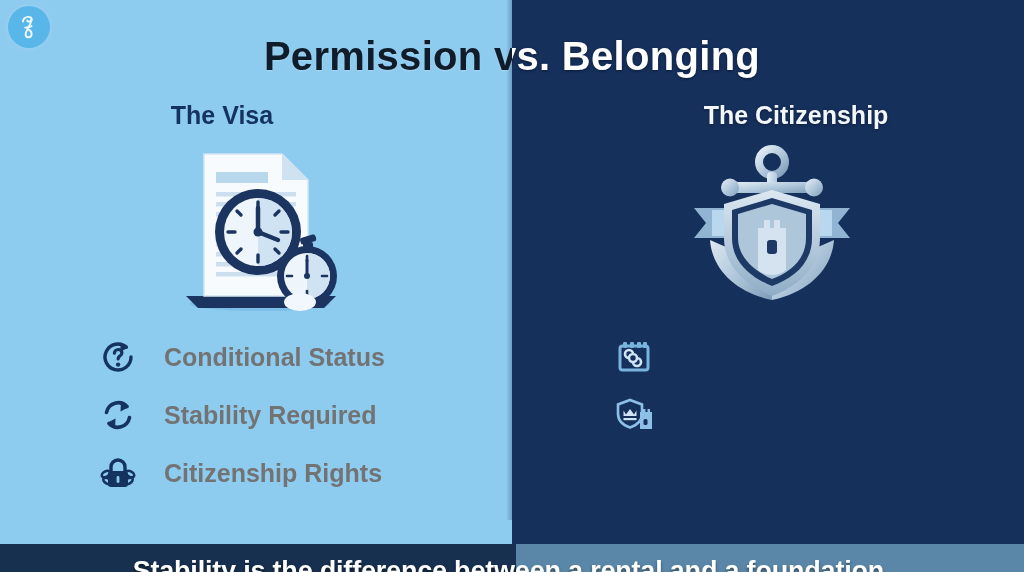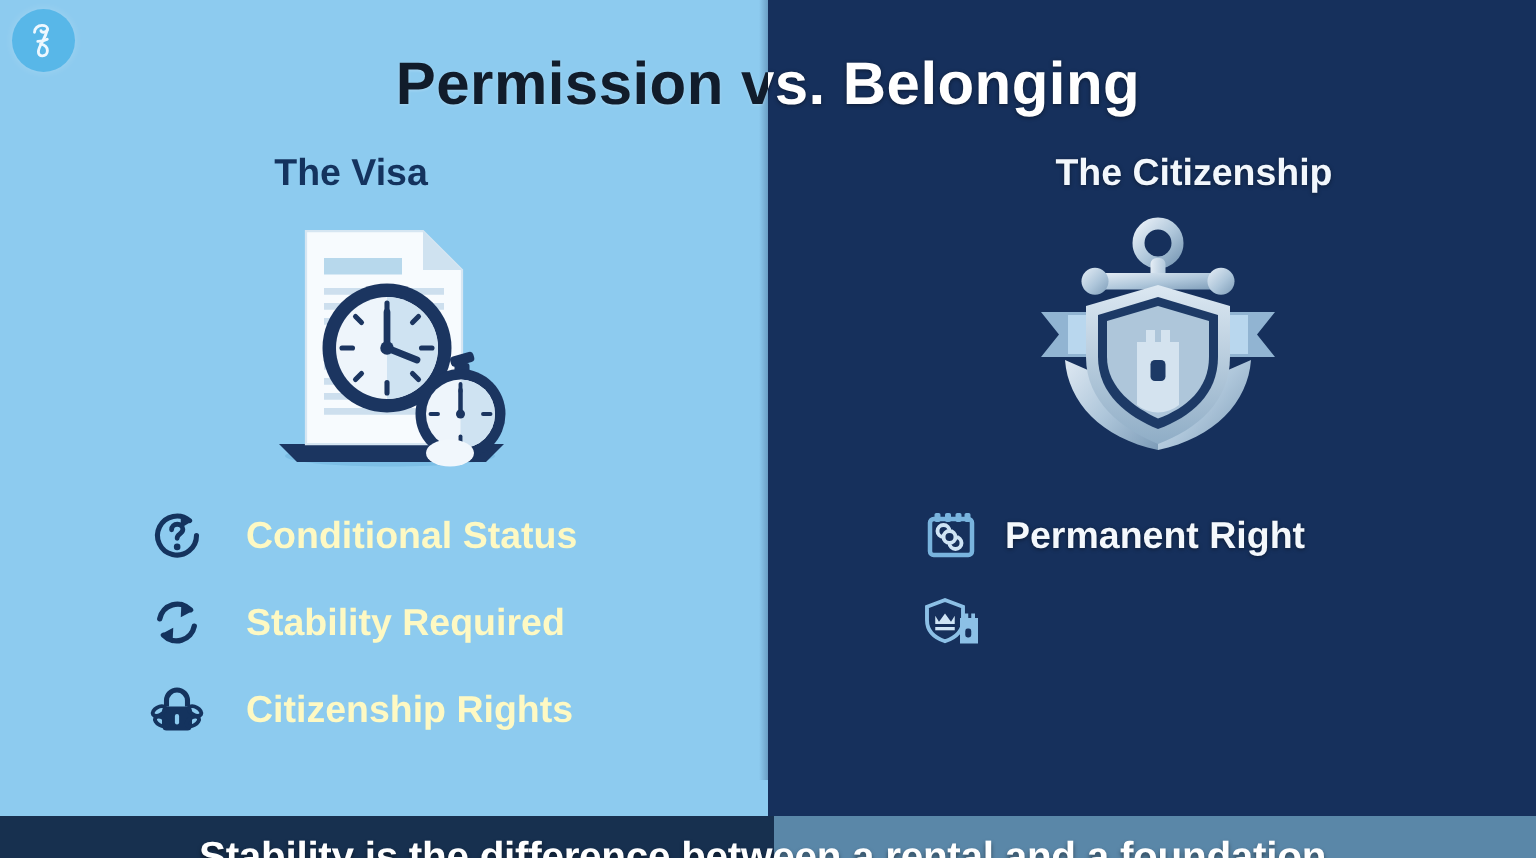--- a/index.html
+++ b/index.html
@@ -74,21 +74,21 @@
 
   
   .subtitle {
     position: absolute;
     top: 98px;
     font-size: 25px;
     font-weight: bold;
     text-align: center;
     line-height: 34px;
   }
-  .subtitle.left  { left: 12px;     width: 444px; color: #14335e; }
+  .subtitle.left  { left: 0;     width: 444px; color: #14335e; }
   .subtitle.right { left: 512px; width: 512px; color: #f2f7fc; text-shadow: 0 1px 3px rgba(0,0,0,0.4); padding-left: 28px; }
 
   
   .art {
     position: absolute;
     top: 136px;
   }
   .art.left  { left: 160px; width: 200px; height: 180px; }
   .art.right { left: 672px; width: 200px; height: 180px; }
 
@@ -112,21 +112,21 @@
     display: flex;
     align-items: center;
     justify-content: center;
   }
   .bullet-label {
     margin-left: 14px;
     font-size: 25px;
     font-weight: bold;
     white-space: nowrap;
   }
-  .bullets.left  .bullet-label { color: #fef9c3; margin-left: 24px; }
+  .bullets.left  .bullet-label { color: #737373; margin-left: 24px; }
   .bullets.right .bullet-label { color: #f4f8fc; text-shadow: 0 1px 3px rgba(0,0,0,0.45); }
 
   
   .caption-bar {
     position: absolute;
     left: 0;
     top: 544px;
     width: 1024px;
     height: 54px;
   }
@@ -321,21 +321,20 @@
           <rect x="5" y="8" width="28" height="24" rx="2.5" fill="none" stroke="#79b4de" stroke-width="3"></rect>
           <g fill="#79b4de">
             <rect x="8" y="4" width="4" height="6" rx="1.2"></rect>
             <rect x="15" y="4" width="4" height="6" rx="1.2"></rect>
             <rect x="22" y="4" width="4" height="6" rx="1.2"></rect>
             <rect x="28" y="4" width="4" height="6" rx="1.2"></rect>
           </g>
           <path d="M14 20a4 4 0 1 1 4 4 4 4 0 1 0 4-4 4 4 0 1 1-4-4 4 4 0 1 0-4 4z" fill="none" stroke="#cfe4f5" stroke-width="2.6"></path>
         </svg>
       </span>
-      <span class="bullet-label">Permanent Right</span>
     </div>
 
     <div class="bullet-row">
       <span class="bullet-icon">
         <svg width="38" height="38" viewBox="0 0 38 38">
           <path d="M15 4 L27 8.5v9c0 8-6 12-12 14C9 29.5 3 25.5 3 17.5v-9z" fill="none" stroke="#8cc0e6" stroke-width="2.6"></path>
           <path d="M8.5 14.5 L11 18.5 L15 13 L19 18.5 L21.5 14.5 v5.5 h-13 z" fill="#cfe4f5"></path>
           <rect x="8.5" y="22" width="13" height="2.2" fill="#cfe4f5"></rect>
           <path d="M25 16h3v-3h2.5v3h2v-3H35v3h2v17H25z" fill="#8cc0e6"></path>
           <rect x="28.5" y="23" width="4" height="6" rx="1.6" fill="#16305c"></rect>

